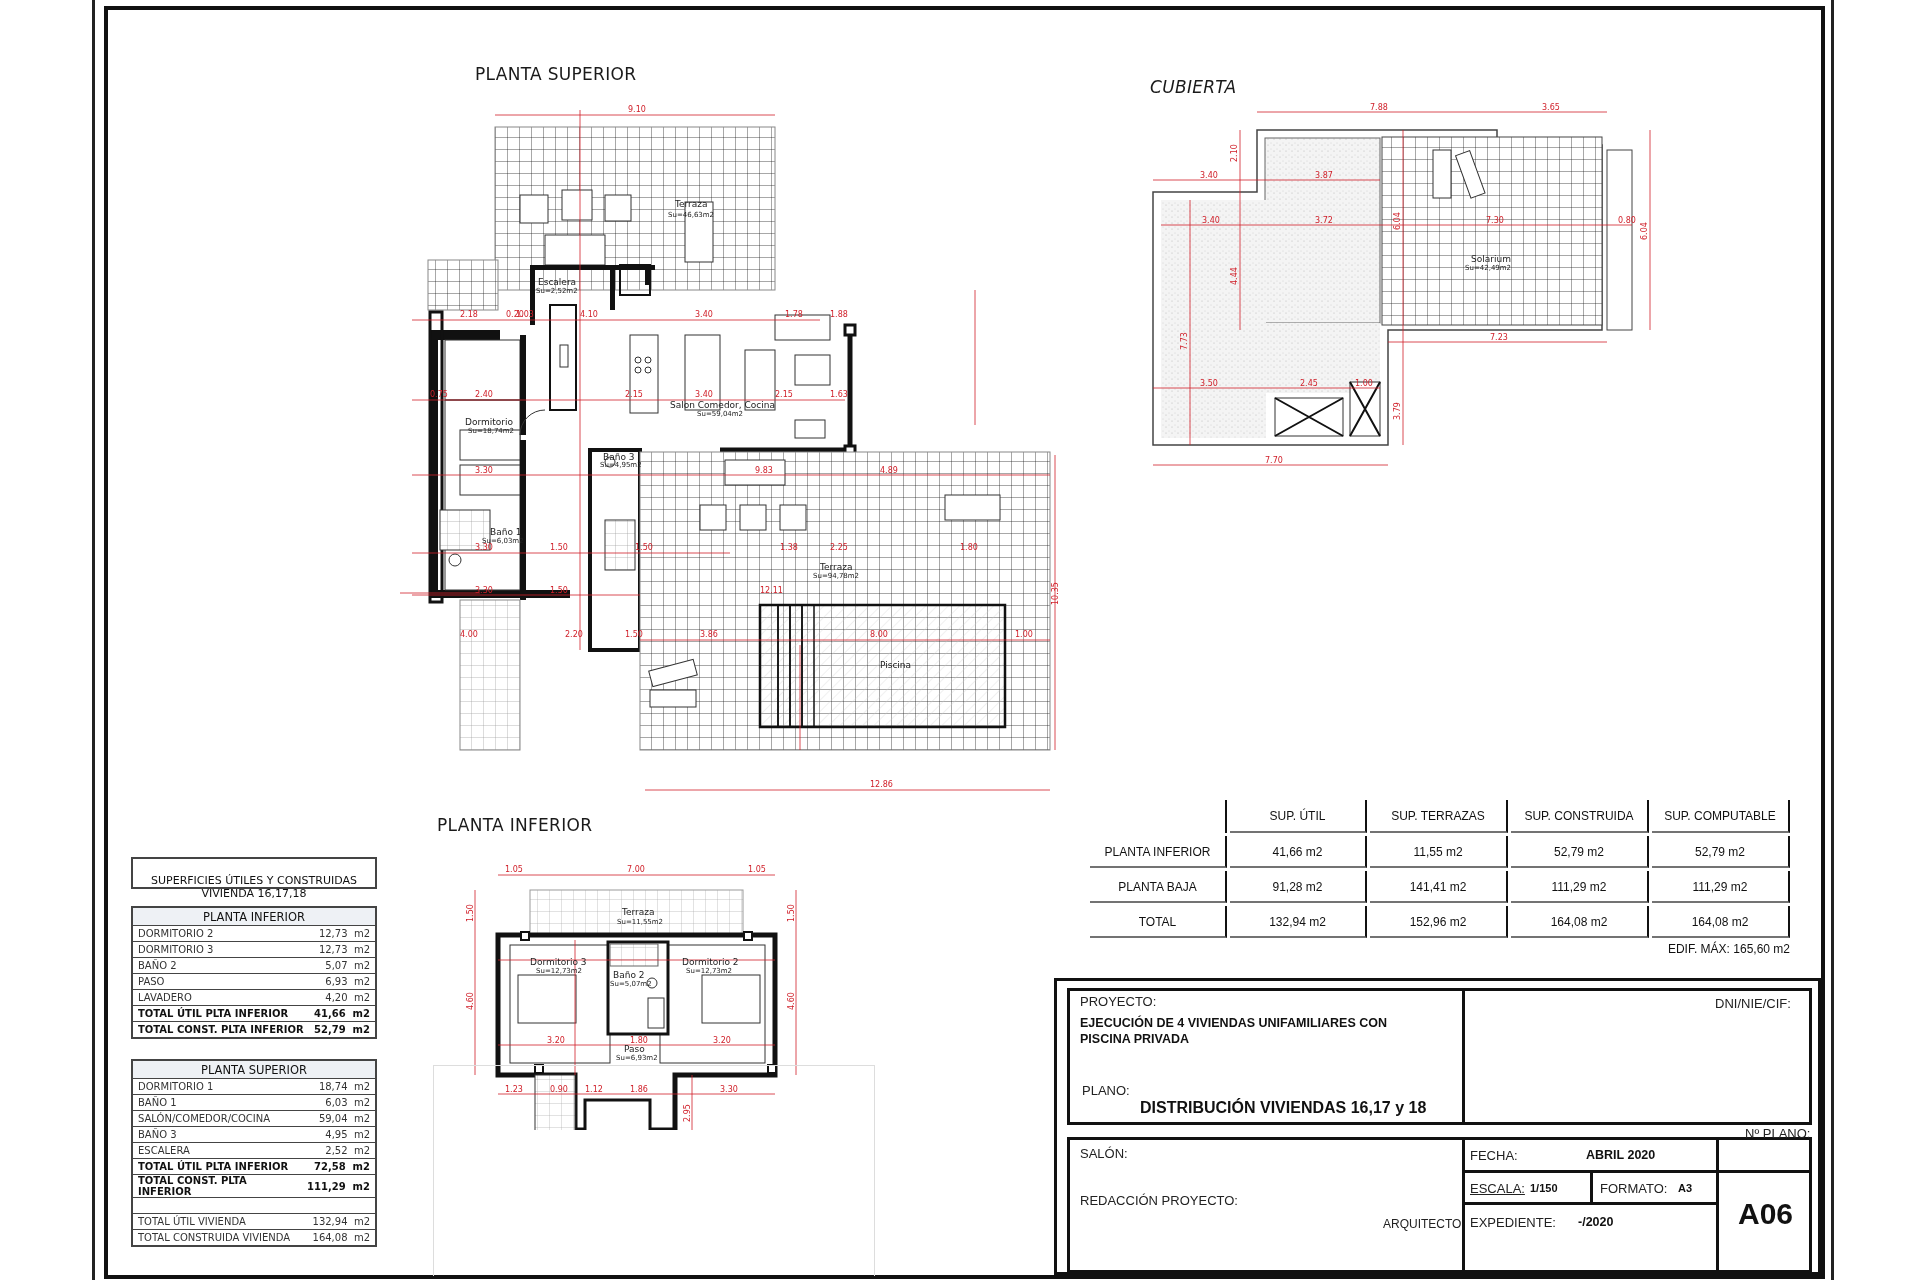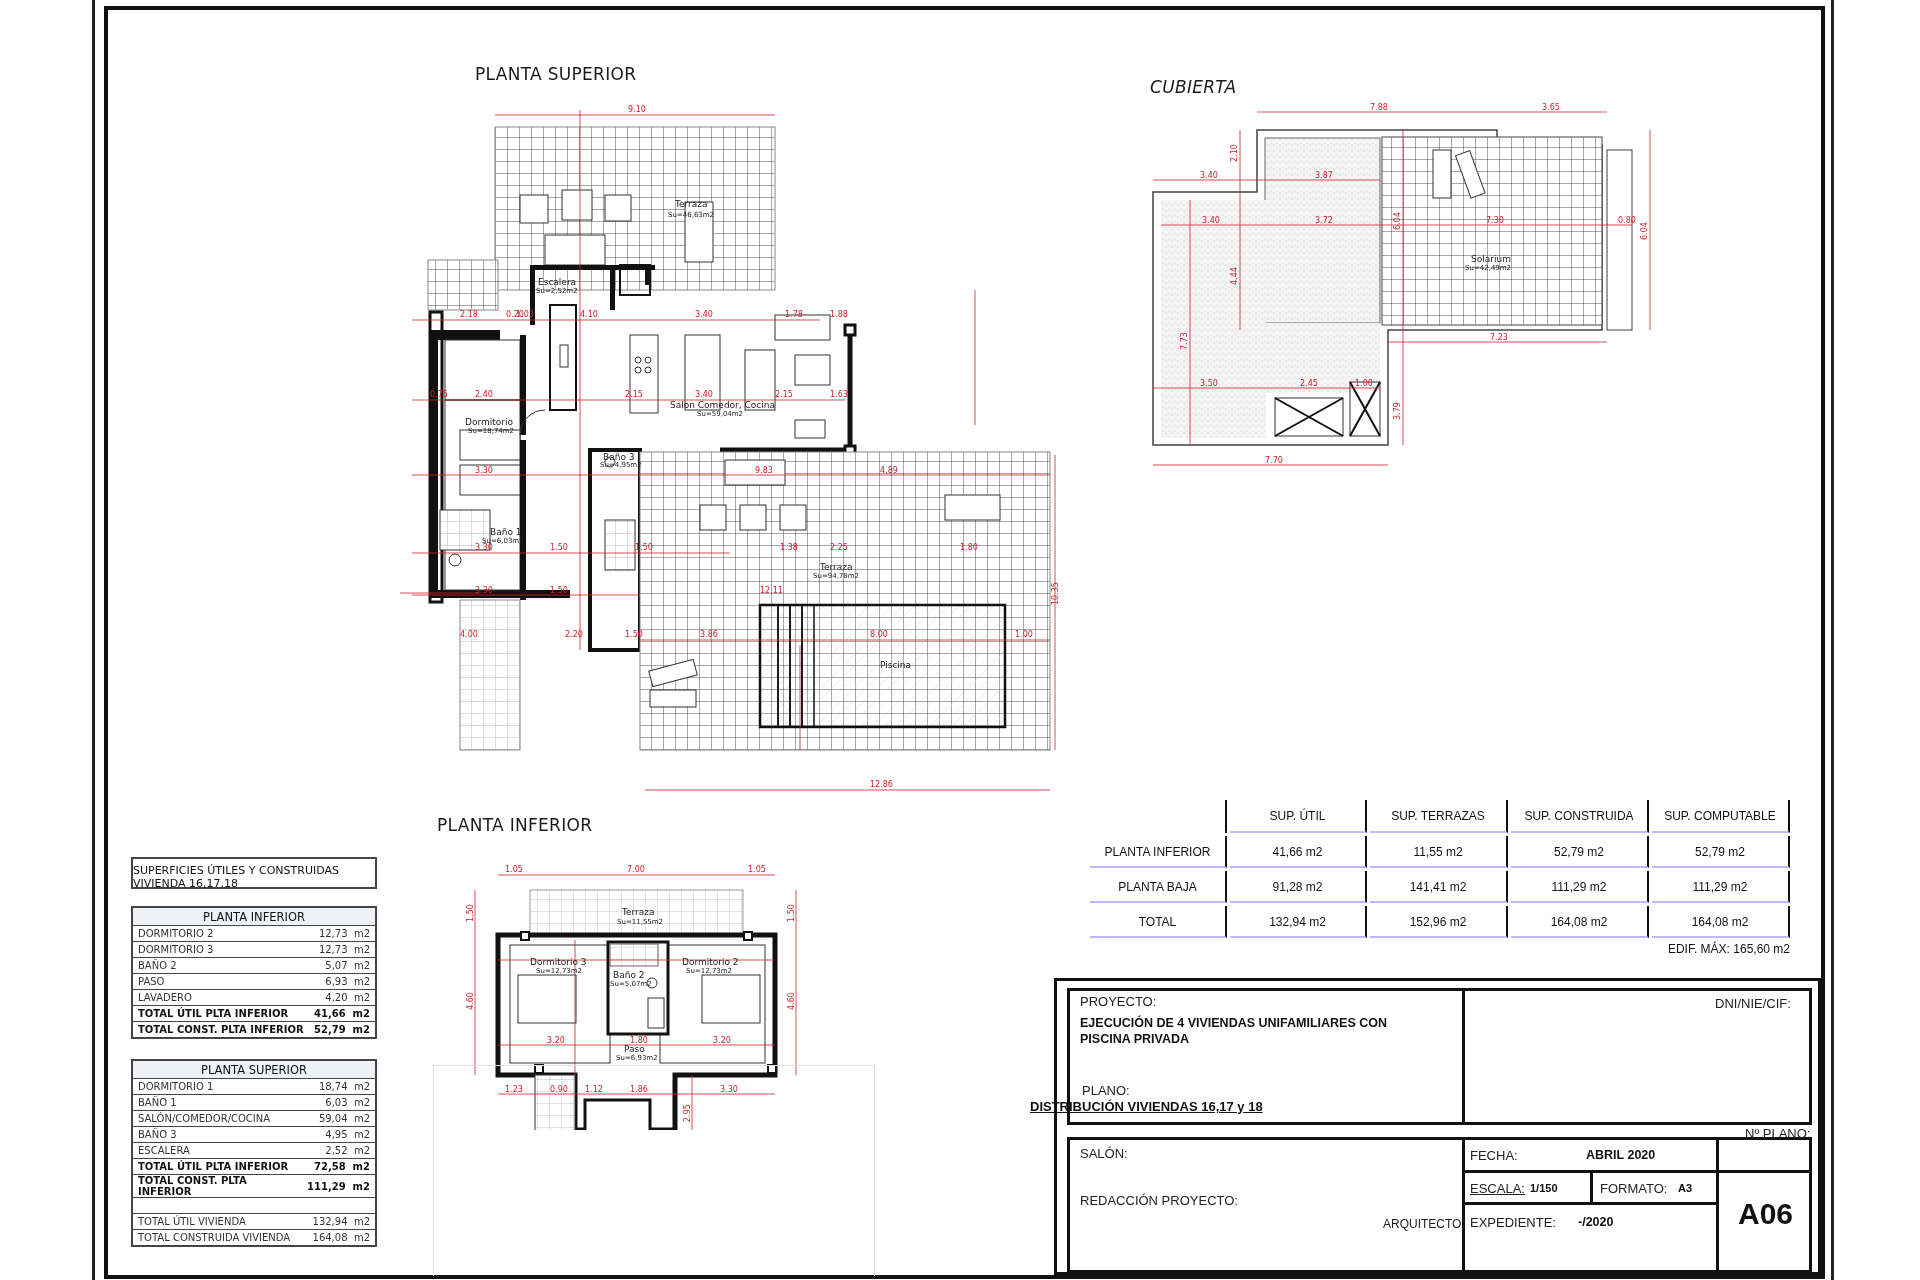--- a/index.html
+++ b/index.html
@@ -6,30 +6,30 @@
   body{width:1920px;height:1280px;position:relative;overflow:hidden;font-family:"Liberation Sans",sans-serif;color:#111;}
   .abs{position:absolute;}
   .outer-line{position:absolute;top:0;bottom:0;width:3px;background:#222;}
   .frame{position:absolute;left:104px;top:6px;width:1713px;height:1265px;border:4px solid #111;box-sizing:content-box;}
   .plan-title{position:absolute;font-family:"DejaVu Sans",sans-serif;font-size:17px;letter-spacing:0.3px;color:#1a1a1a;}
   svg text{font-family:"DejaVu Sans",sans-serif;}
   .dim{fill:#d0202a;font-size:8px;}
   .lbl{fill:#222;font-size:9px;}
   .lbls{fill:#222;font-size:7px;}
   
-  .sup-head{position:absolute;left:131px;top:857px;width:246px;height:32px;border:2px solid #444;font-family:"DejaVu Sans",sans-serif;font-size:11px;text-align:left;line-height:13px;padding-top:5px;box-sizing:border-box;}
+  .sup-head{position:absolute;left:131px;top:857px;width:246px;height:32px;border:2px solid #444;font-family:"DejaVu Sans",sans-serif;font-size:11px;text-align:center;line-height:13px;padding-top:15px;box-sizing:border-box;}
   .stbl{position:absolute;left:131px;width:246px;border:2px solid #444;border-collapse:collapse;font-family:"DejaVu Sans",sans-serif;font-size:10px;}
   .stbl td{border-bottom:1.5px solid #444;height:15px;padding:0 5px;color:#333;}
   .stbl .hd td{background:#eef1f5;text-align:center;font-size:11.5px;color:#111;height:17px;}
   .stbl .v{text-align:right;white-space:nowrap;}
   .stbl .b td{font-weight:bold;color:#111;}
   .stbl .gap td{height:15px;}
   
   .rt{position:absolute;left:1090px;top:800px;width:720px;}
-  .rt .cell{position:absolute;font-family:"Liberation Sans",sans-serif;font-size:12px;text-align:center;border-right:2px solid #111;border-bottom:2px solid #c4b5fd;box-sizing:border-box;}
+  .rt .cell{position:absolute;font-family:"Liberation Sans",sans-serif;font-size:12px;text-align:center;border-right:2px solid #111;border-bottom:2px solid #737373;box-sizing:border-box;}
   .tb-outer{position:absolute;left:1054px;top:978px;width:767px;height:297px;border:3px solid #111;box-sizing:border-box;}
   .box{position:absolute;border:3px solid #111;box-sizing:border-box;}
   .t{position:absolute;font-family:"Liberation Sans",sans-serif;font-size:13px;color:#222;}
   .tb{font-weight:bold;color:#111;}
 </style>
 </head>
 <body>
 
 <div class="outer-line" style="left:92px;"></div>
 <div class="outer-line" style="left:1831px;"></div>
@@ -436,21 +436,21 @@
 </div>
 
 <div class="tb-outer"></div>
 
 <div class="box" style="left:1067px;top:988px;width:398px;height:137px;"></div>
 <div class="box" style="left:1462px;top:988px;width:350px;height:137px;"></div>
 <div class="t" style="left:1080px;top:994px;text-align:right;">PROYECTO:</div>
 <div class="t tb" style="left:1080px;top:1016px;font-size:12.5px;">EJECUCIÓN DE 4 VIVIENDAS UNIFAMILIARES CON</div>
 <div class="t tb" style="left:1080px;top:1032px;font-size:12.5px;">PISCINA PRIVADA</div>
 <div class="t" style="left:1082px;top:1083px;">PLANO:</div>
-<div class="t tb" style="left:1030px;top:1099px;font-size:13px;text-decoration:underline;">DISTRIBUCIÓN VIVIENDAS 16,17 y 18</div>
+<div class="t tb" style="left:1140px;top:1099px;font-size:16px;">DISTRIBUCIÓN VIVIENDAS 16,17 y 18</div>
 <div class="t" style="left:1715px;top:996px;">DNI/NIE/CIF:</div>
 
 <div class="box" style="left:1067px;top:1137px;width:398px;height:136px;"></div>
 <div class="box" style="left:1462px;top:1137px;width:257px;height:36px;"></div>
 <div class="box" style="left:1462px;top:1170px;width:131px;height:35px;"></div>
 <div class="box" style="left:1590px;top:1170px;width:129px;height:35px;"></div>
 <div class="box" style="left:1462px;top:1202px;width:257px;height:71px;"></div>
 <div class="box" style="left:1716px;top:1137px;width:96px;height:136px;"></div>
 <div class="abs" style="left:1716px;top:1170px;width:96px;height:3px;background:#111;"></div>
 

